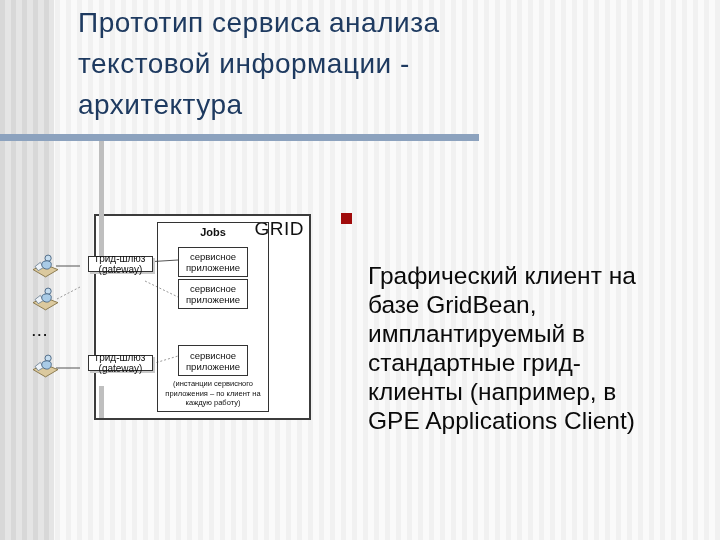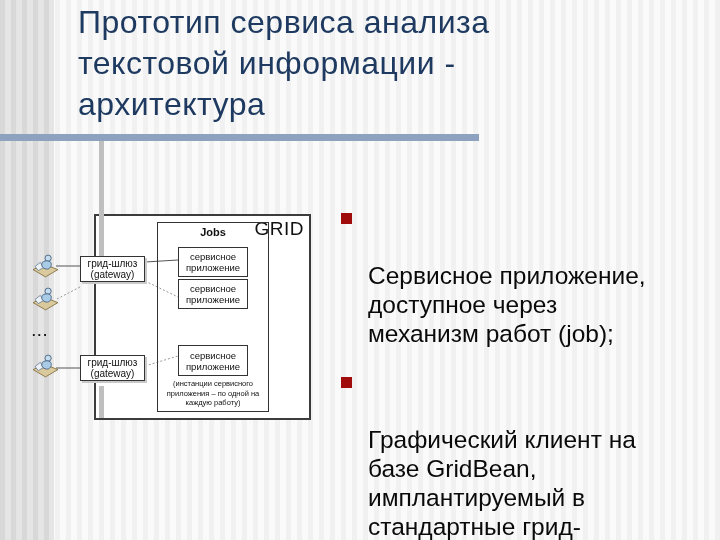--- a/index.html
+++ b/index.html
@@ -7,21 +7,21 @@
     position:relative;width:720px;height:540px;overflow:hidden;
     font-family:"Liberation Sans",sans-serif;
     background:repeating-linear-gradient(90deg,#f1f1f1 0 5px,#fafafa 5px 11px);
   }
   .left-band{
     position:absolute;left:0;top:0;width:54px;height:540px;
     background:repeating-linear-gradient(90deg,#d8d8d8 0 5px,#e5e5e5 5px 11px);
   }
   .title{
     position:absolute;left:78px;top:2px;width:600px;margin:0;
-    font-size:32px;line-height:41px;font-weight:400;color:#1e3a60;
+    font-size:28px;line-height:41px;font-weight:400;color:#1e3a60;
     white-space:pre-line;letter-spacing:0.5px;
   }
   .rule{position:absolute;left:0;top:134px;width:479px;height:7px;background:#8ca2be;}
 
   
   .diagram{position:absolute;inset:0;}
   .grid-box{
     position:absolute;left:94px;top:214px;width:217px;height:206px;
     background:#ffffff;border:2px solid #3c3c3c;box-sizing:border-box;z-index:1;
   }
@@ -39,21 +39,21 @@
   .jobs-label{position:absolute;top:3px;left:0;width:100%;text-align:center;font-size:11px;color:#111;font-weight:bold;}
   .dgm-box{
     position:absolute;background:#fff;border:1px solid #333;box-sizing:border-box;z-index:5;
     display:flex;align-items:center;justify-content:center;text-align:center;
     white-space:pre-line;color:#111;
   }
   .app-box{left:178px;width:70px;height:30px;font-size:9.5px;line-height:11px;}
   .app-box-1{top:247px;}
   .app-box-2{top:279px;}
   .app-box-3{top:345px;height:31px;}
-  .gw-box{left:80px;width:65px;height:26px;font-size:10px;line-height:11.5px;box-shadow:2px 2px 0 #c9c9c9;}
+  .gw-box{left:88px;width:65px;height:16px;font-size:10px;line-height:11.5px;box-shadow:2px 2px 0 #c9c9c9;}
   .gw-box-top{top:256px;}
   .gw-box-bottom{top:355px;}
   .dots{position:absolute;color:#111;font-size:13px;font-weight:bold;letter-spacing:2px;z-index:5;}
   .dots-users{left:32px;top:324px;}
   .note{
     position:absolute;left:159px;top:379px;width:108px;z-index:5;
     font-size:7.5px;line-height:9.5px;text-align:center;color:#111;white-space:pre-line;
   }
   .user-icon{position:absolute;left:32px;width:27px;height:27px;z-index:5;}
   .user-icon-1{top:253px;}
@@ -104,21 +104,21 @@
     </div>
 
     <div class="dgm-box app-box app-box-1">сервисное
 приложение</div>
     <div class="dgm-box app-box app-box-2">сервисное
 приложение</div>
     <div class="dgm-box app-box app-box-3">сервисное
 приложение</div>
 
     <div class="note">(инстанции сервисного
-приложения – по одной на
+приложения – по клиент на
 каждую работу)</div>
 
     <div class="dgm-box gw-box gw-box-top">грид-шлюз
 (gateway)</div>
     <div class="dgm-box gw-box gw-box-bottom">грид-шлюз
 (gateway)</div>
 
     <svg class="user-icon user-icon-1" viewBox="0 0 26 26">
       <polygon points="1,16 12,11 25,16 13,23" fill="#dbc99e" stroke="#7c6a3c" stroke-width="0.8"></polygon>
       <polygon points="3,13 8,9 11,14 6,17" fill="#eef3f8" stroke="#5a6f85" stroke-width="0.7"></polygon>
@@ -136,26 +136,20 @@
       <polygon points="1,16 12,11 25,16 13,23" fill="#dbc99e" stroke="#7c6a3c" stroke-width="0.8"></polygon>
       <polygon points="3,13 8,9 11,14 6,17" fill="#eef3f8" stroke="#5a6f85" stroke-width="0.7"></polygon>
       <circle cx="15.5" cy="5" r="3" fill="#c5dcee" stroke="#3c5a78" stroke-width="0.8"></circle>
       <path d="M10,9 C8.5,12 10,15 14,15.5 C17,15.8 19,13 18.5,10 C18,7.5 13,6.5 10,9 Z" fill="#a9cbe6" stroke="#3c5a78" stroke-width="0.8"></path>
     </svg>
   </div>
 
   <ul class="bullets">
     <li>
       <span class="bullet-square" style="background-color: rgb(160, 11, 11);"></span>
-      <span>Сервисное приложение,
-доступное через
-механизм работ (job);</span>
-    </li>
-    <li>
-      <span class="bullet-square" style="background-color: rgb(160, 11, 11);"></span>
       <span>Графический клиент на
 базе GridBean,
 имплантируемый в
 стандартные грид-
 клиенты (например, в
 GPE Applications Client)</span>
     </li>
   </ul>
 </div>
 

